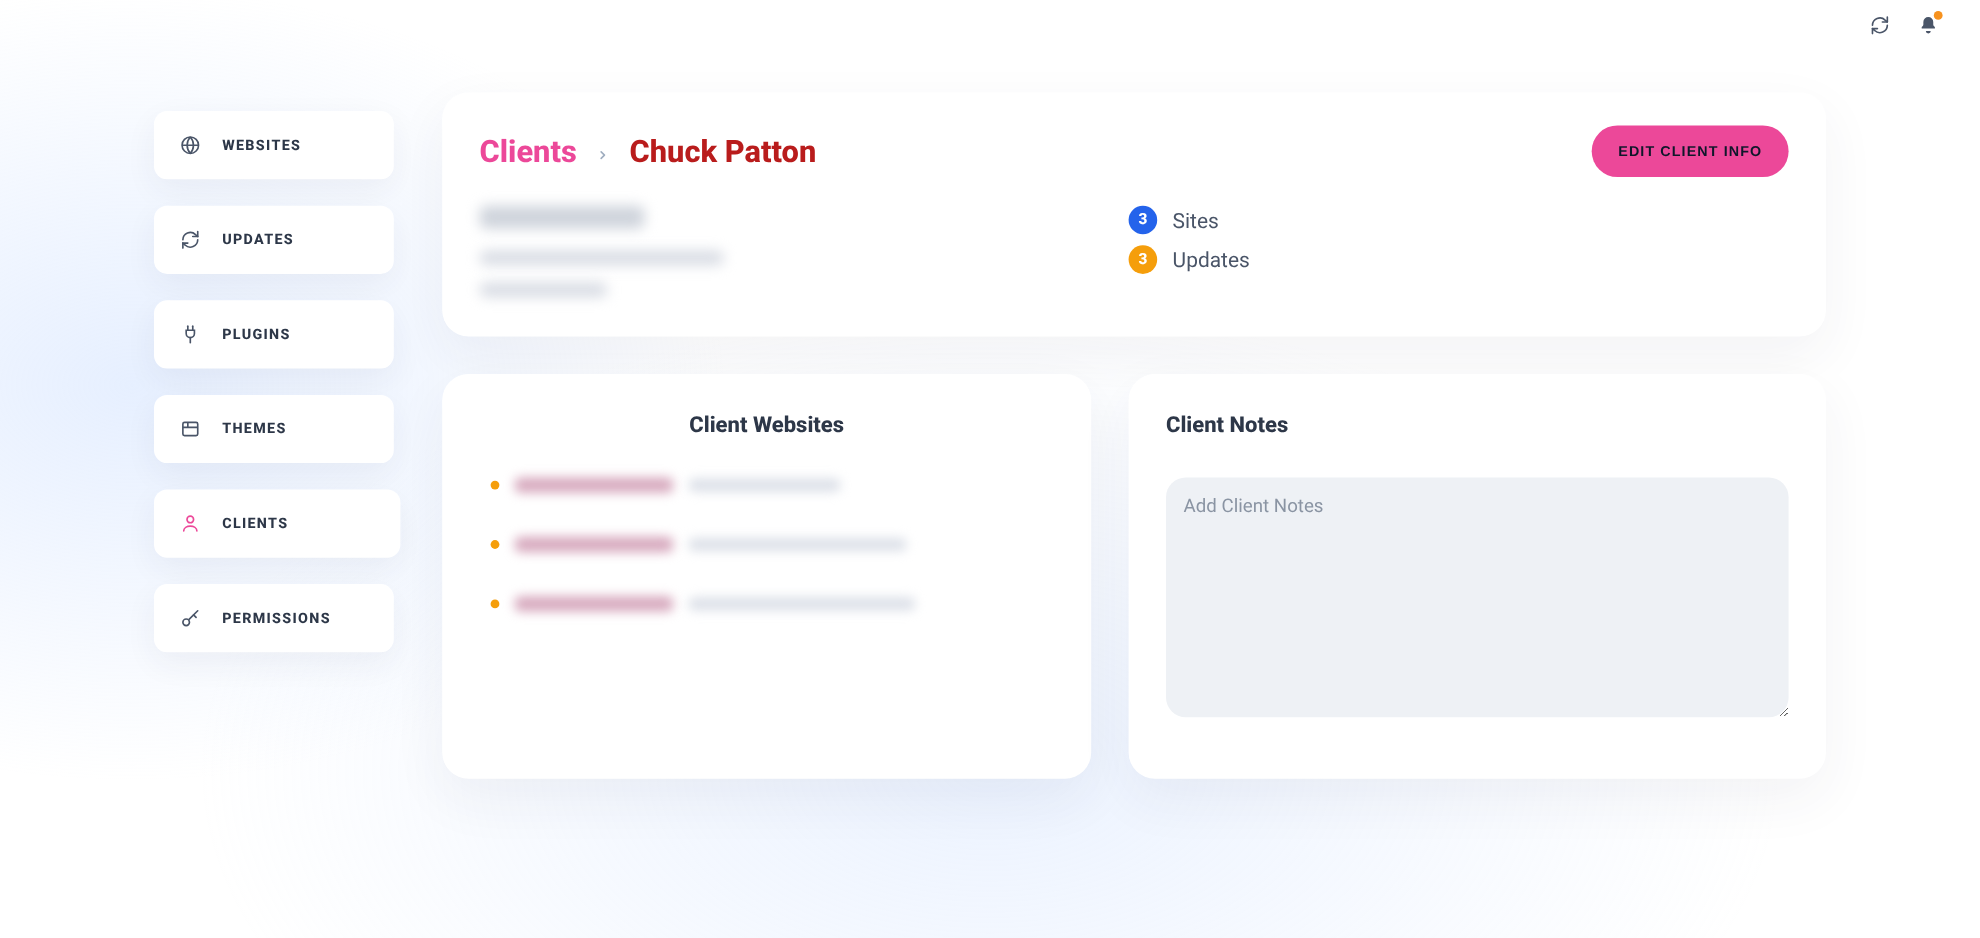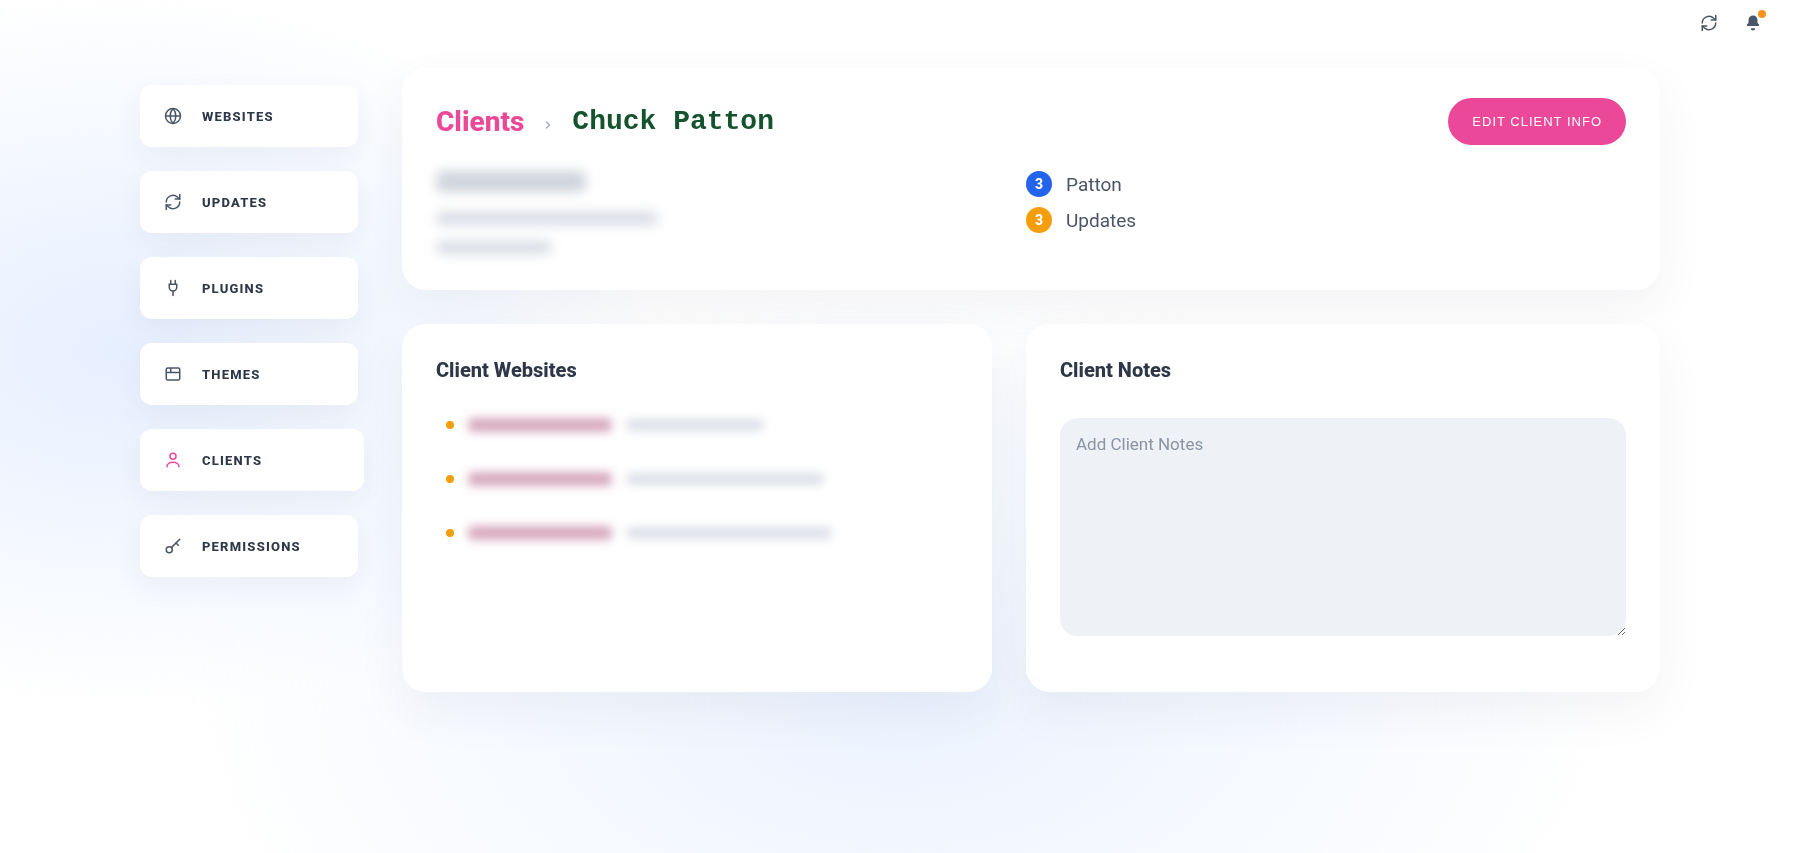--- a/index.html
+++ b/index.html
@@ -15,21 +15,21 @@
     inset: 0;
     background: radial-gradient(900px 600px at 120px 350px, rgba(200,220,255,0.45), rgba(255,255,255,0) 60%),
                 radial-gradient(1200px 700px at 900px 700px, rgba(200,220,255,0.35), rgba(255,255,255,0) 60%);
     pointer-events: none;
     z-index: 0;
   }
   .page {
     position: relative;
     z-index: 1;
     width: 1560px;
-    margin: 0 auto;
+    margin: 16px auto;
     padding: 10px 20px 60px 20px;
     display: flex;
     gap: 44px;
     align-items: flex-start;
   }
 
   
   .top-icons {
     position: fixed;
     top: 14px;
@@ -112,29 +112,29 @@
   }
   .breadcrumb {
     display: flex;
     align-items: center;
     gap: 18px;
     font-size: 28px;
     font-weight: 800;
   }
   .breadcrumb .root { color: #ec4899; cursor: pointer; }
   .breadcrumb .chev { color: #a0aec0; }
-  .breadcrumb .current { color: #14532d; font-family: Liberation Mono, monospace; }
+  .breadcrumb .current { color: #b91c1c; }
   .edit-btn {
     background: #ec4899;
-    color: #ffffff;
+    color: #0f172a;
     border: none;
     border-radius: 9999px;
     padding: 16px 24px;
     font-size: 13px;
-    font-weight: 400;
+    font-weight: 700;
     letter-spacing: 1px;
     cursor: pointer;
   }
   .hc-body {
     display: flex;
   }
   .hc-left {
     flex: 1 1 auto;
   }
   .blurline {
@@ -174,20 +174,21 @@
 
   
   .row {
     display: flex;
     gap: 34px;
   }
   .left-panel {
     flex: 0 0 590px;
     padding: 34px 34px 80px 34px;
     min-height: 368px;
+    text-align: center;
   }
   .right-panel {
     flex: 1 1 auto;
     padding: 34px 34px 22px 34px;
     min-height: 368px;
   }
   .panel-title {
     font-size: 20px;
     font-weight: 800;
     color: #2d3748;
@@ -323,21 +324,21 @@
       </div>
       <div class="hc-body">
         <div class="hc-left">
           <div class="blurline line1"></div>
           <div class="blurline line2"></div>
           <div class="blurline line3"></div>
         </div>
         <div class="hc-right">
           <div class="stat">
             <span class="badge blue">3</span>
-            <span>Patton</span>
+            <span>Sites</span>
           </div>
           <div class="stat">
             <span class="badge orange">3</span>
             <span>Updates</span>
           </div>
         </div>
       </div>
     </section>
 
     <div class="row">

